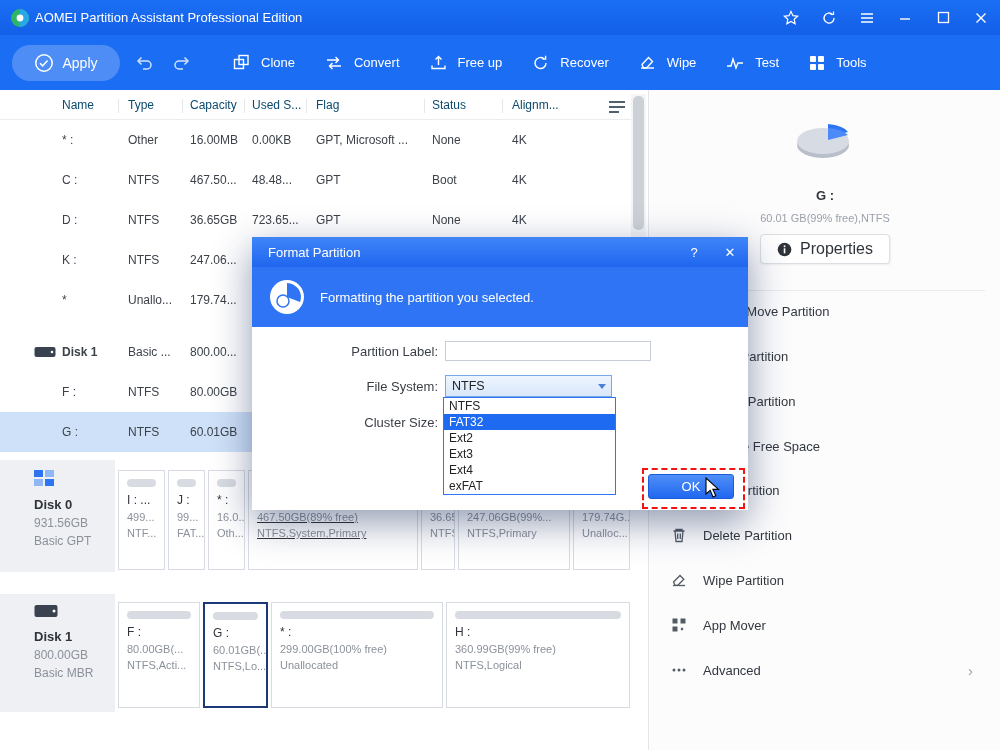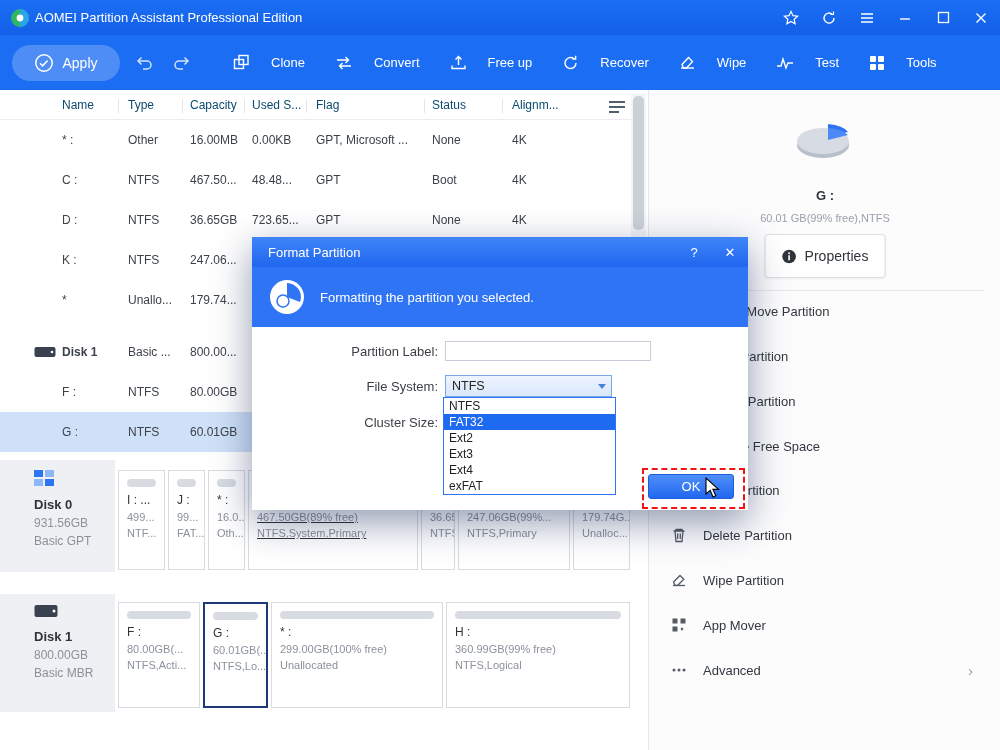--- a/index.html
+++ b/index.html
@@ -14,21 +14,21 @@
   .tb-icons{margin-left:auto;display:flex;height:100%;}
   .tb-btn{width:38px;height:35px;display:flex;align-items:center;justify-content:center;cursor:default;}
 
   
   .toolbar{position:absolute;top:35px;left:0;right:0;height:55px;background:#1b6ef3;
            display:flex;align-items:center;color:#fff;}
   .apply-btn{margin-left:12px;width:108px;height:36px;border-radius:18px;background:rgba(255,255,255,.22);
              display:flex;align-items:center;justify-content:center;gap:8px;font-size:14px;}
   .histbtn{width:28px;height:28px;margin-left:10px;opacity:.8;display:flex;align-items:center;justify-content:center;}
   .navbtns{display:flex;margin-left:22px;}
-  .navbtn{display:flex;align-items:center;gap:21px;font-size:13px;padding:10px 15px;white-space:nowrap;}
+  .navbtn{display:flex;align-items:center;gap:11px;font-size:13px;padding:10px 15px;white-space:nowrap;}
 
   
   .table{position:absolute;top:94px;left:0;width:631px;}
   .thead{position:relative;height:25px;font-size:12px;color:#0c4a6e;border-bottom:1px solid #ececf0;}
   .thead span{position:absolute;top:4px;}
   .vsep{position:absolute;top:5px;width:1px;height:14px;background:#e4e6ea;}
   .trow{position:relative;height:40px;font-size:12px;color:#3c424a;}
   .trow span{position:absolute;top:50%;transform:translateY(-50%);white-space:nowrap;}
   .cN{left:62px}.cT{left:128px}.cC{left:190px}.cU{left:252px}.cF{left:316px}.cS{left:432px}.cA{left:512px}
   .sel-row{background:#cfe1f8;}
@@ -46,23 +46,23 @@
   .pbox.sel{border:2px solid #1c3a77;}
   .pbar{height:8px;border-radius:4px;background:#d8dce2;margin:8px 8px 6px 8px;}
   .pname{font-size:12px;color:#2f343b;margin:2px 0 4px 8px;white-space:nowrap;}
   .psize,.pfs{font-size:11px;color:#8b919b;margin:0 0 4px 8px;white-space:nowrap;}
 
   
   .sidebar{position:absolute;left:648px;top:90px;width:352px;bottom:0;background:#fcfcfd;border-left:1px solid #e4e6ea;}
   .sb-pie{position:absolute;left:50%;transform:translateX(-50%);top:26px;}
   .sb-name{position:absolute;left:0;right:0;top:98px;text-align:center;font-size:13px;font-weight:bold;color:#2f343b;}
   .sb-info{position:absolute;left:0;right:0;top:122px;text-align:center;font-size:11px;color:#9aa1ab;}
-  .props{position:absolute;left:50%;transform:translateX(-50%);top:144px;height:28px;padding:7px 16px;
+  .props{position:absolute;left:50%;transform:translateX(-50%);top:144px;height:28px;padding:0 16px;
          background:#fff;border:1px solid #dcdee4;border-radius:4px;box-shadow:0 1px 2px rgba(0,0,0,.06);
-         display:flex;align-items:center;gap:8px;font-size:14px;color:#2f343b;}
+         display:flex;align-items:center;gap:8px;font-size:16px;color:#2f343b;}
   .sb-sep{position:absolute;left:16px;right:16px;top:200px;height:1px;background:#e8e9ee;}
   .mitem{position:absolute;left:0;right:0;height:36px;}
   .mitem .micon{position:absolute;left:22px;top:50%;transform:translateY(-50%);}
   .mitem .mlabel{position:absolute;left:54px;top:50%;transform:translateY(-50%);font-size:13px;color:#33383f;white-space:nowrap;}
   .mitem .chev{position:absolute;right:28px;top:50%;transform:translateY(-50%);color:#9aa1ab;font-size:15px;}
 
   
   .dialog{position:absolute;left:252px;top:237px;width:496px;height:273px;z-index:10;
           box-shadow:0 12px 36px rgba(10,30,80,.45);}
   .dlg-head{height:30px;background:linear-gradient(#3f85f8,#2066ef);display:flex;align-items:center;

